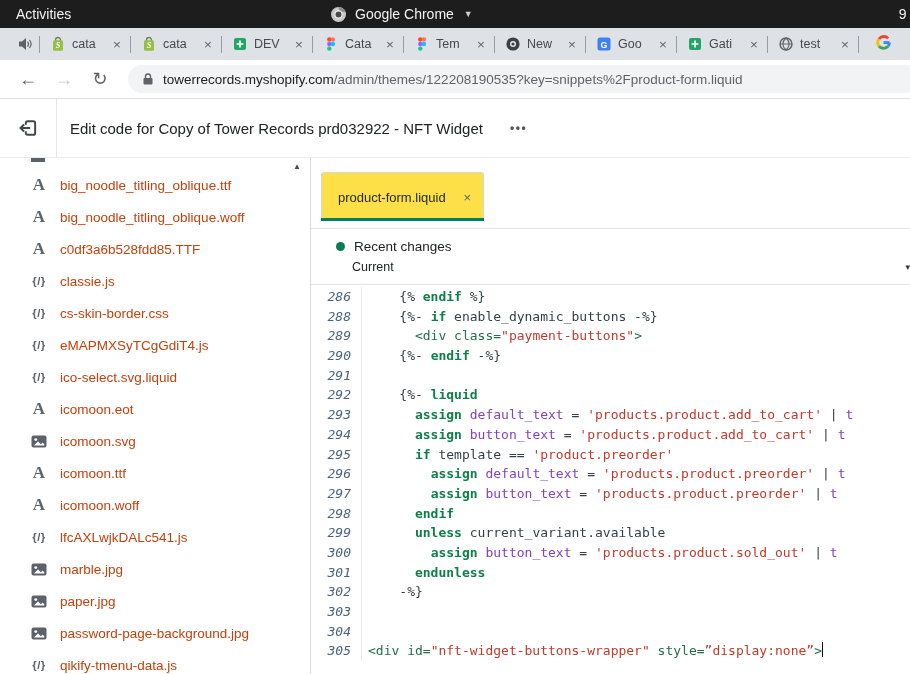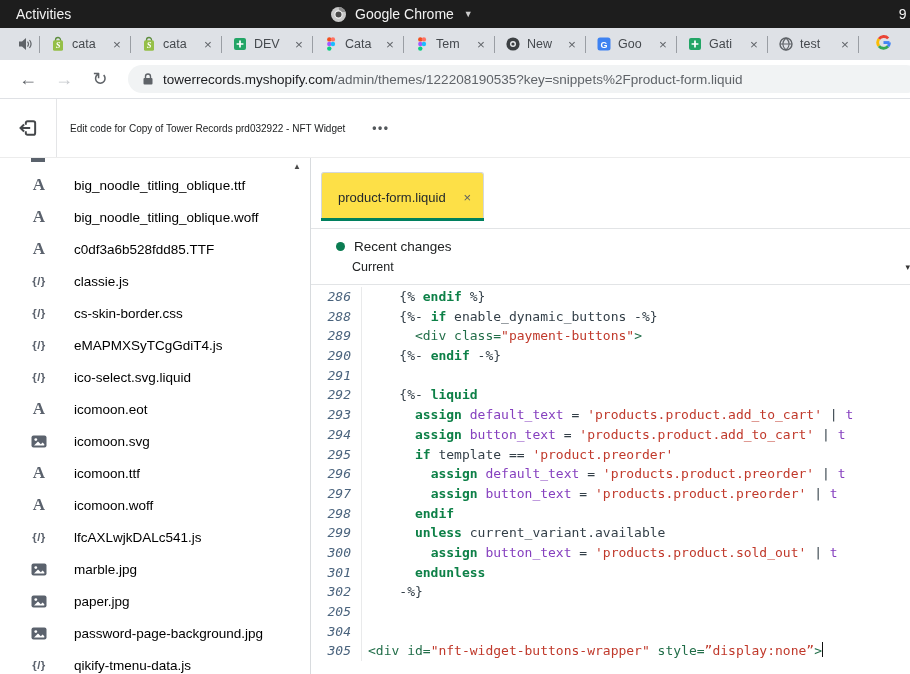--- a/index.html
+++ b/index.html
@@ -35,36 +35,36 @@
              align-items:center; padding-left:14px; gap:9px; margin-left:8px;
              margin-right:-10px; overflow:hidden; white-space:nowrap; }
   .url-text { font-size:13.5px; color:#202124; }
   .url-text .path { color:#5f6368; }
 
   
   .app-header { height:59px; background:#fff; border-bottom:1px solid #ececec;
                 display:flex; align-items:center; }
   .exit-btn { width:57px; display:flex; justify-content:center; align-self:stretch;
               align-items:center; border-right:1px solid #e4e5e7; }
-  .page-title { margin-left:13px; font-size:10px; color:#202223; }
+  .page-title { margin-left:13px; font-size:15px; color:#202223; }
   .more-menu { margin-left:27px; color:#54585c; font-weight:bold; font-size:12px;
                letter-spacing:1.5px; }
 
   
   .main { display:flex; height:516px; }
 
   .sidebar { width:311px; border-right:1px solid #d8dbde; position:relative; overflow:hidden; }
   .sliver { position:absolute; top:0; left:31px; width:14px; height:4px; background:#5a626c; }
   .file-list { list-style:none; padding-top:11px; }
   .file-item { height:32px; display:flex; align-items:center; padding-left:27px; }
   .fic { width:24px; flex:none; display:flex; justify-content:center; align-items:center;
          color:#5b626d; }
   .fic.font { font-family:"Liberation Serif", serif; font-weight:bold; font-size:17px; }
   .fic.code { font-size:11.5px; font-weight:bold; letter-spacing:0.5px; }
-  .file-name { margin-left:23px; font-size:13.5px; color:#000000; white-space:nowrap; }
+  .file-name { margin-left:9px; font-size:13.5px; color:#c2410c; white-space:nowrap; }
   .scroll-up { position:absolute; top:4px; right:9px; font-size:8px; color:#4a4a4a; }
 
   .editor { flex:1; min-width:0; display:flex; flex-direction:column; background:#fff; }
   .etab-bar { height:71px; border-bottom:1px solid #e2e4e6; padding:14px 0 0 10px; }
   .etab { width:163px; height:49px; background:#fde047; border:1px solid #d4d7da;
           border-bottom:none; border-radius:3px 3px 0 0; display:flex; align-items:center;
           padding:0 12px 0 16px; position:relative; }
   .etab::after { content:""; position:absolute; left:-1px; right:-1px; bottom:0;
                  height:3px; background:#00805e; }
   .etab-label { flex:1; font-size:13px; color:#24292c; white-space:nowrap; overflow:hidden; }
@@ -468,21 +468,21 @@
     <span class="ln">301</span>
     <span class="ct"><span class="tk-pl">      </span><span class="tk-kw">endunless</span></span>
   </div>
 
   <div class="cl">
     <span class="ln">302</span>
     <span class="ct"><span class="tk-pl">    -%}</span></span>
   </div>
 
   <div class="cl">
-    <span class="ln">205</span>
+    <span class="ln">303</span>
     <span class="ct"></span>
   </div>
 
   <div class="cl">
     <span class="ln">304</span>
     <span class="ct"></span>
   </div>
 
   <div class="cl">
     <span class="ln">305</span>

